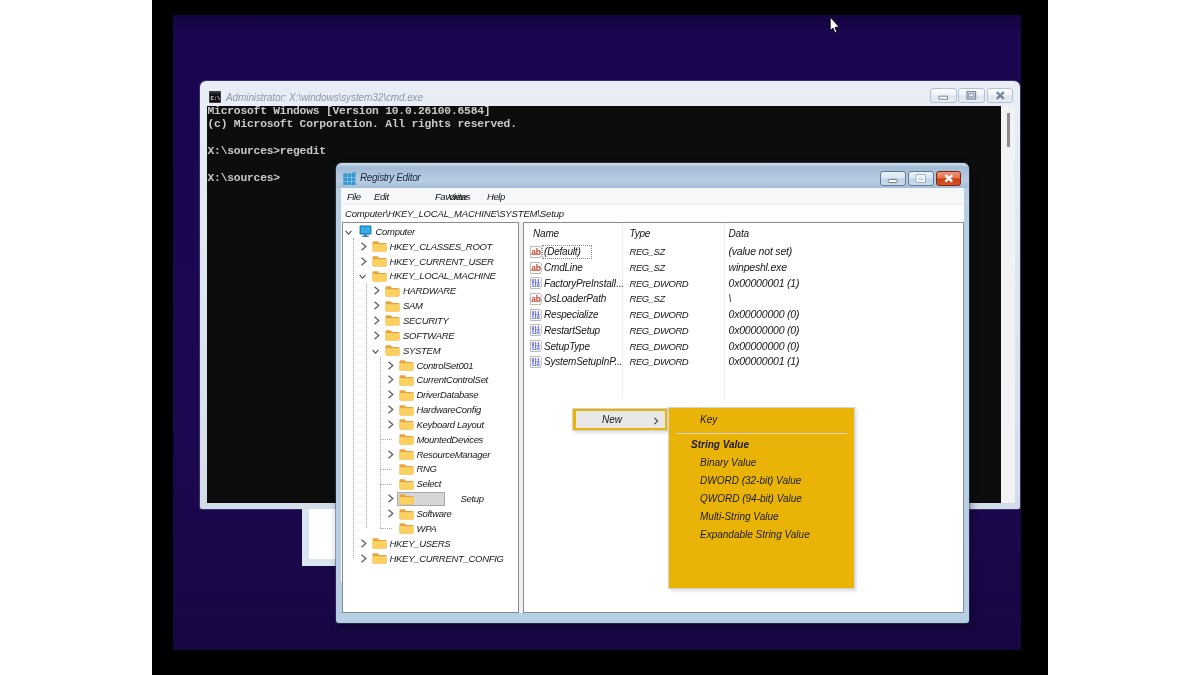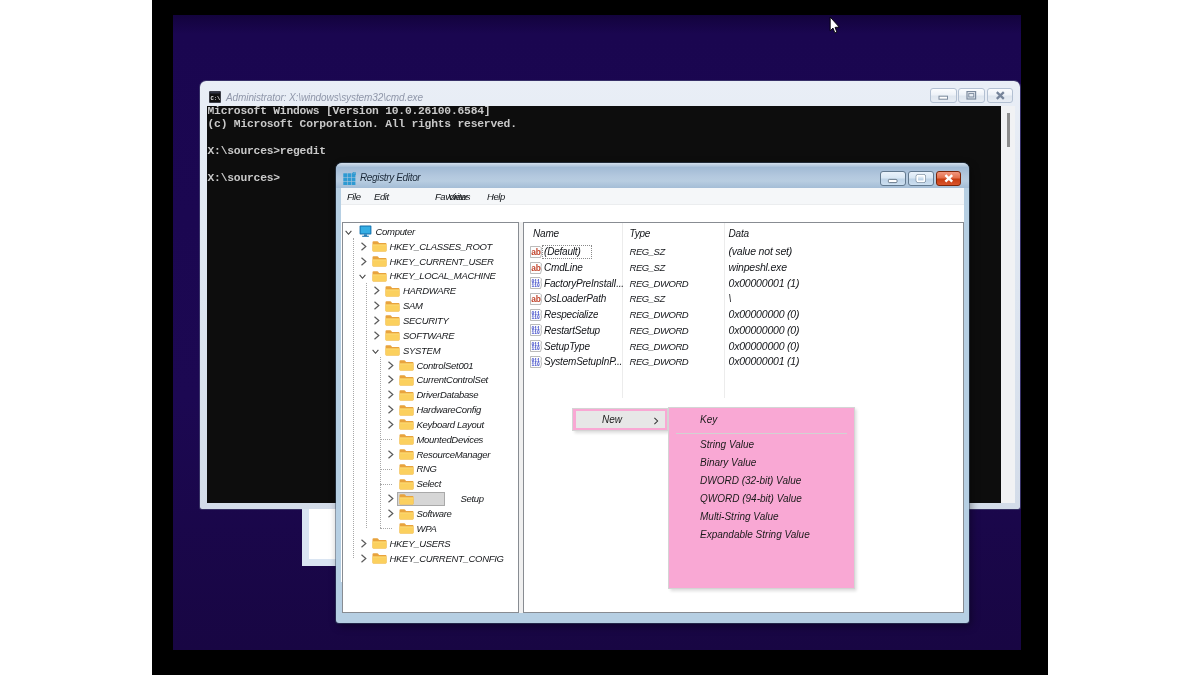--- a/index.html
+++ b/index.html
@@ -59,21 +59,21 @@
   .lname{font-size:10px;letter-spacing:-0.2px;}
   .ltype{font-size:9.5px;letter-spacing:-0.45px;}
   .ldata{font-size:10.5px;letter-spacing:-0.2px;}
   .licon{position:absolute;width:12px;height:12px;}
   .dotv{position:absolute;width:1px;border-left:1px dotted #a8a8a8;}
   .doth{position:absolute;height:1px;border-top:1px dotted #a8a8a8;}
 
   #setupsel{position:absolute;background:#d6d6d6;border:1px solid #a9a9a9;}
 
   
-  .menu{position:absolute;background:#f9a8d4;border:1px solid #d4d4d4;box-shadow:1.5px 2px 3px rgba(0,0,0,0.14);}
+  .menu{position:absolute;background:#eab308;border:1px solid #d4d4d4;box-shadow:1.5px 2px 3px rgba(0,0,0,0.14);}
   .menu .mi{position:absolute;font-style:italic;font-size:10px;line-height:11.5px;color:#1b1b1b;white-space:nowrap;}
 
   
   #cursor{position:absolute;left:828px;top:16px;}
 </style>
 </head>
 <body>
 <div id="stage"></div>
 <div id="desktop"></div>
 
@@ -146,20 +146,23 @@
     </svg>
   </div>
   <div id="regcontent">
     <div id="regmenubar">
       <span style="left:6px;">File</span>
       <span style="left:33px;">Edit</span>
       <span style="left:62px;margin-left:45px;">View</span>
       <span style="left:94px;">Favorites</span>
       <span style="left:146px;">Help</span>
     </div>
+    <div id="regaddr">
+        <span>Computer\HKEY_LOCAL_MACHINE\SYSTEM\Setup</span>
+      </div>
     <div id="treepanel"></div>
     <div id="splitter"></div>
     <div id="listpanel"></div>
   </div>
 </div>
 
 <div id="treelayer">
     <div class="dotv" style="left:352.5px;top:238px;height:320px;"></div>
     <div class="dotv" style="left:366px;top:283px;height:245px;"></div>
     <div class="dotv" style="left:379.5px;top:357px;height:171px;"></div>
@@ -439,21 +442,21 @@
 <div class="menu" id="menu1" style="left:572px;top:408px;width:96px;height:23px;">
   <div style="position:absolute;left:2.5px;top:2px;right:2.5px;bottom:2px;background:#e7e7e7;"></div>
   <div class="mi" style="left:29px;top:4.5px;">New</div>
   <svg class="abs" style="left:79.5px;top:8px" width="6" height="8" viewBox="0 0 6 10">
     <path d="M1 1 L5 5 L1 9" fill="none" stroke="#333" stroke-width="1.3"></path>
   </svg>
 </div>
 <div class="menu" id="menu2" style="left:668px;top:407px;width:186.5px;height:182px;">
   <div class="mi" style="left:31px;top:5.5px;">Key</div>
   <div style="position:absolute;left:7px;top:25px;width:171px;height:1px;background:#d2d2d2;"></div>
-  <div class="mi" style="left:31px;top:31px;">String Value</div>
+  <div class="mi" style="left:22px;top:31px;font-weight:bold;">String Value</div>
   <div class="mi" style="left:31px;top:49px;">Binary Value</div>
   <div class="mi" style="left:31px;top:67px;">DWORD (32-bit) Value</div>
   <div class="mi" style="left:31px;top:85px;">QWORD (94-bit) Value</div>
   <div class="mi" style="left:31px;top:103px;">Multi-String Value</div>
   <div class="mi" style="left:31px;top:121px;">Expandable String Value</div>
 </div>
 
 <svg id="cursor" width="14" height="20" viewBox="0 0 14 20">
   <path d="M2.2 1 L2.2 14.8 L5.0 12.1 L6.9 16.9 L8.9 16.1 L7.0 11.4 L11.2 11.1 Z" fill="#ffffff" stroke="#000000" stroke-width="0.9"></path>
 </svg>

